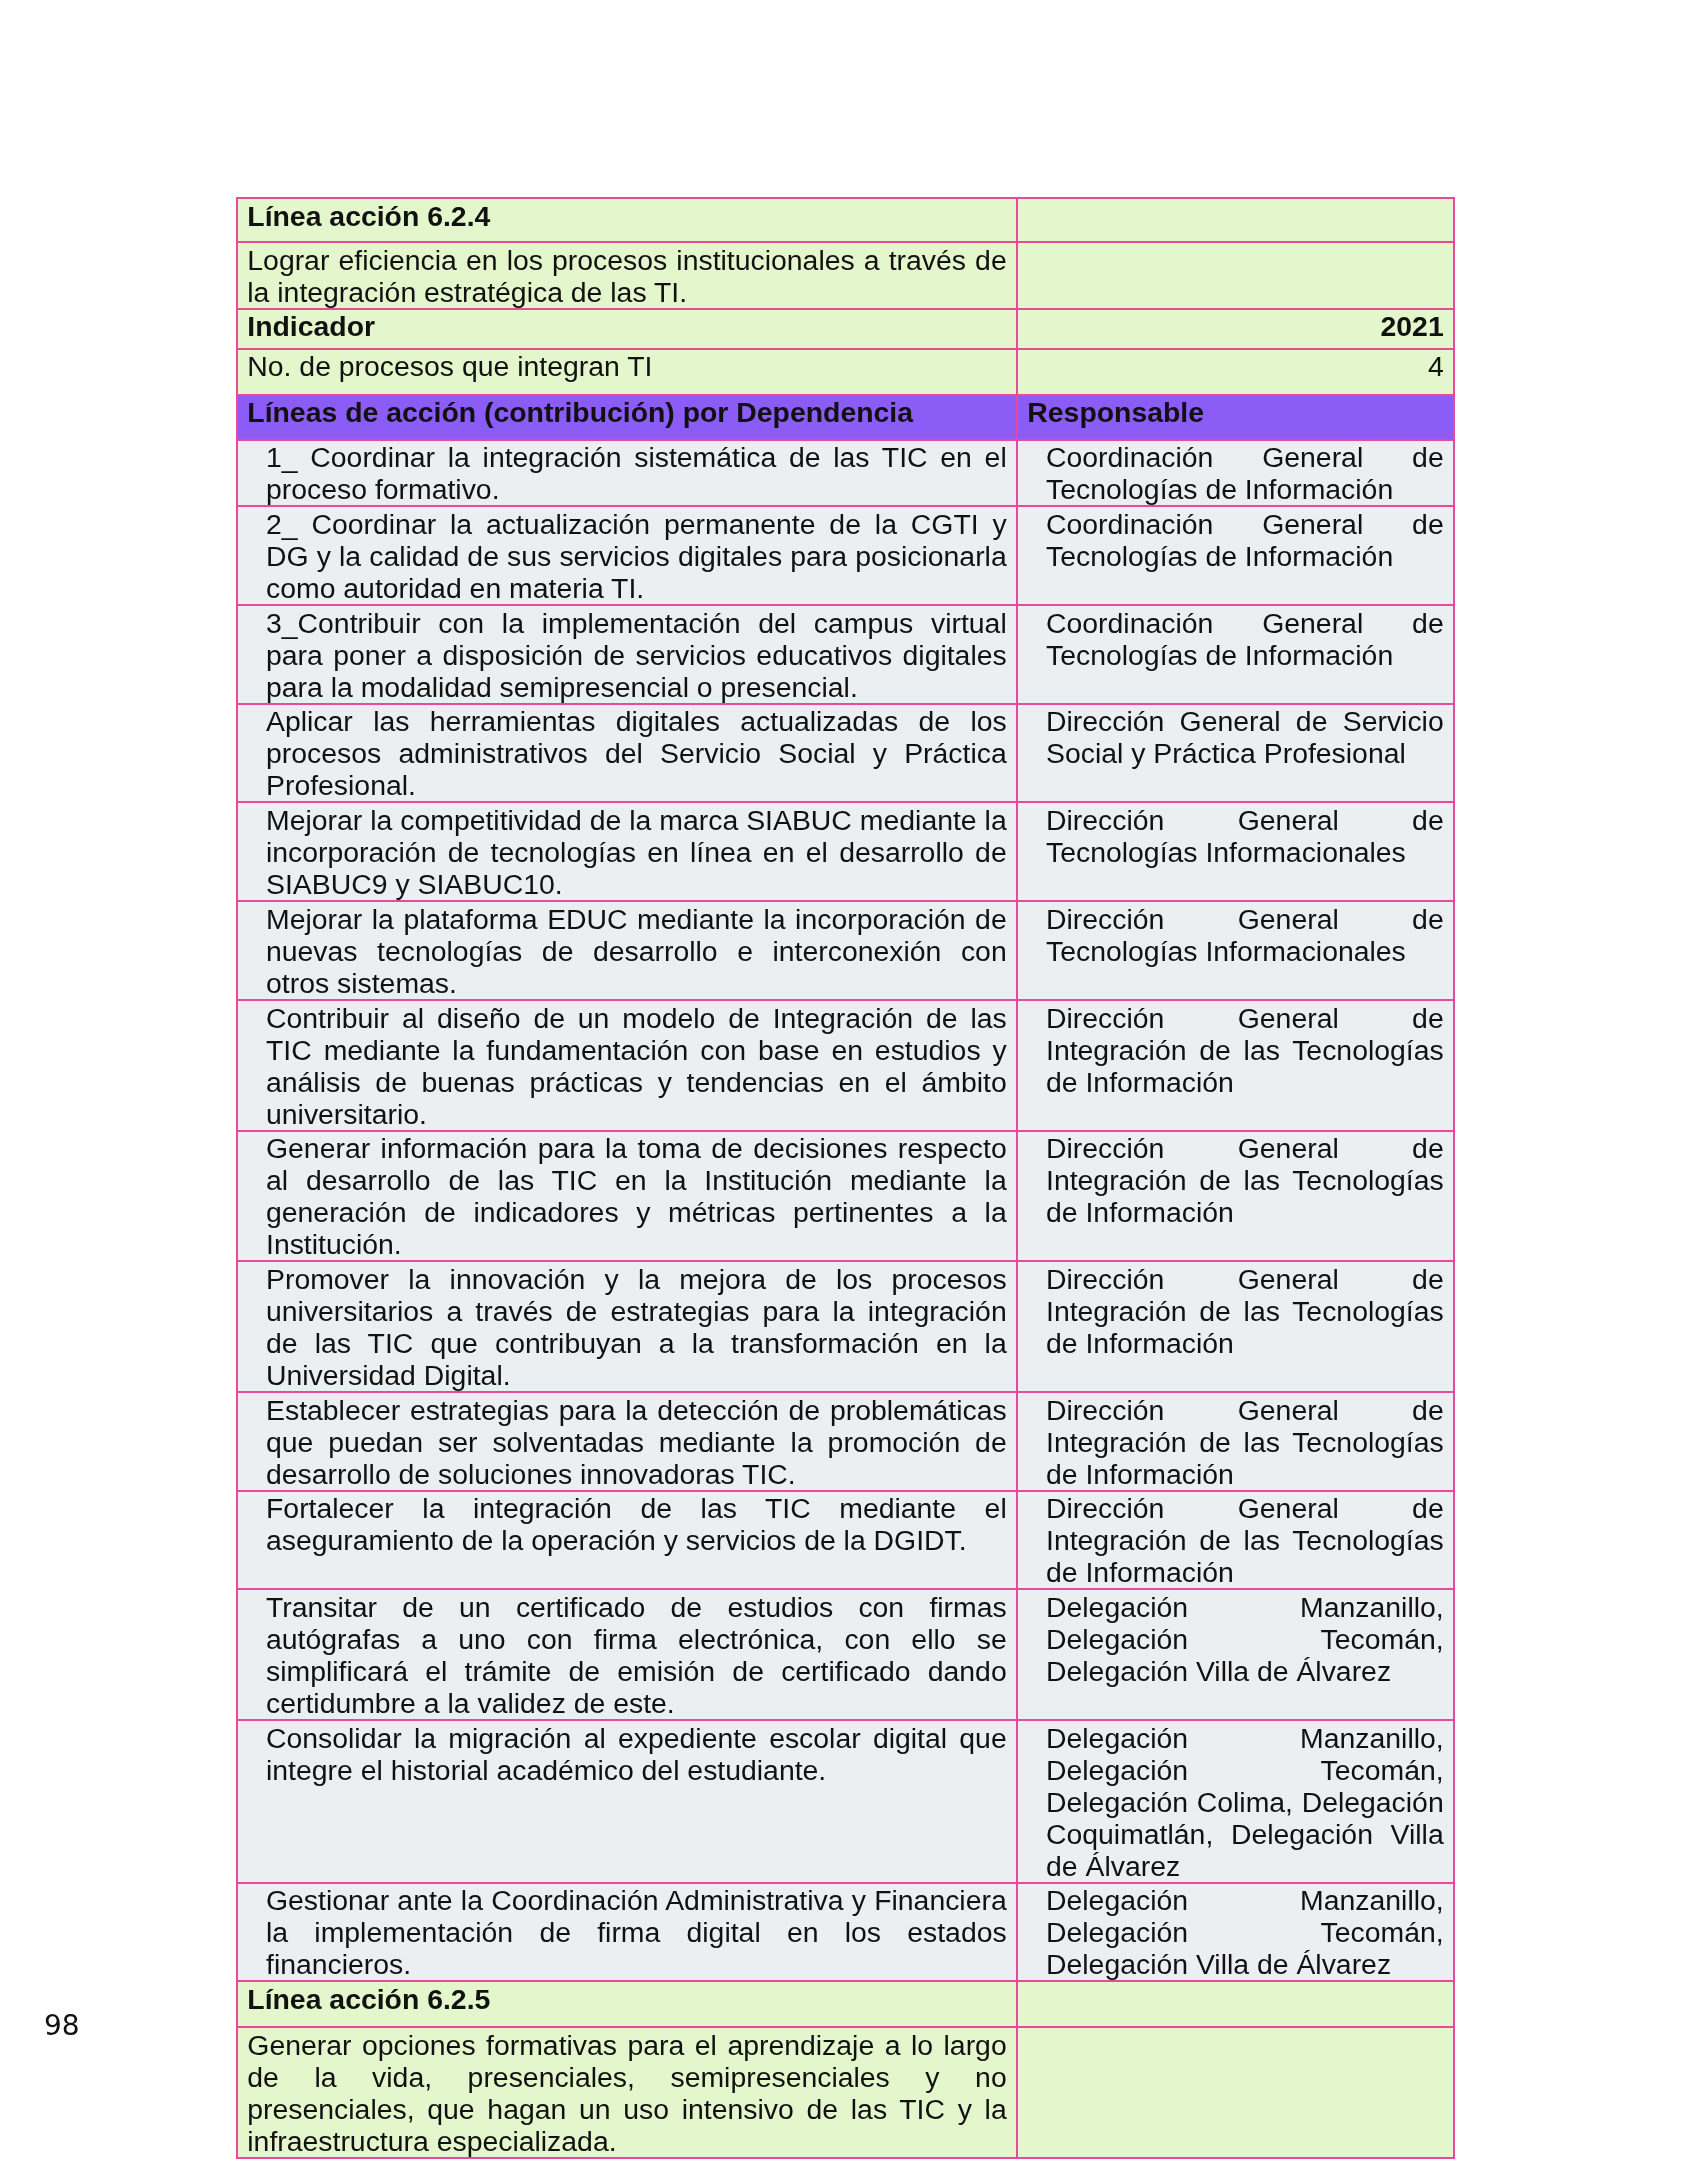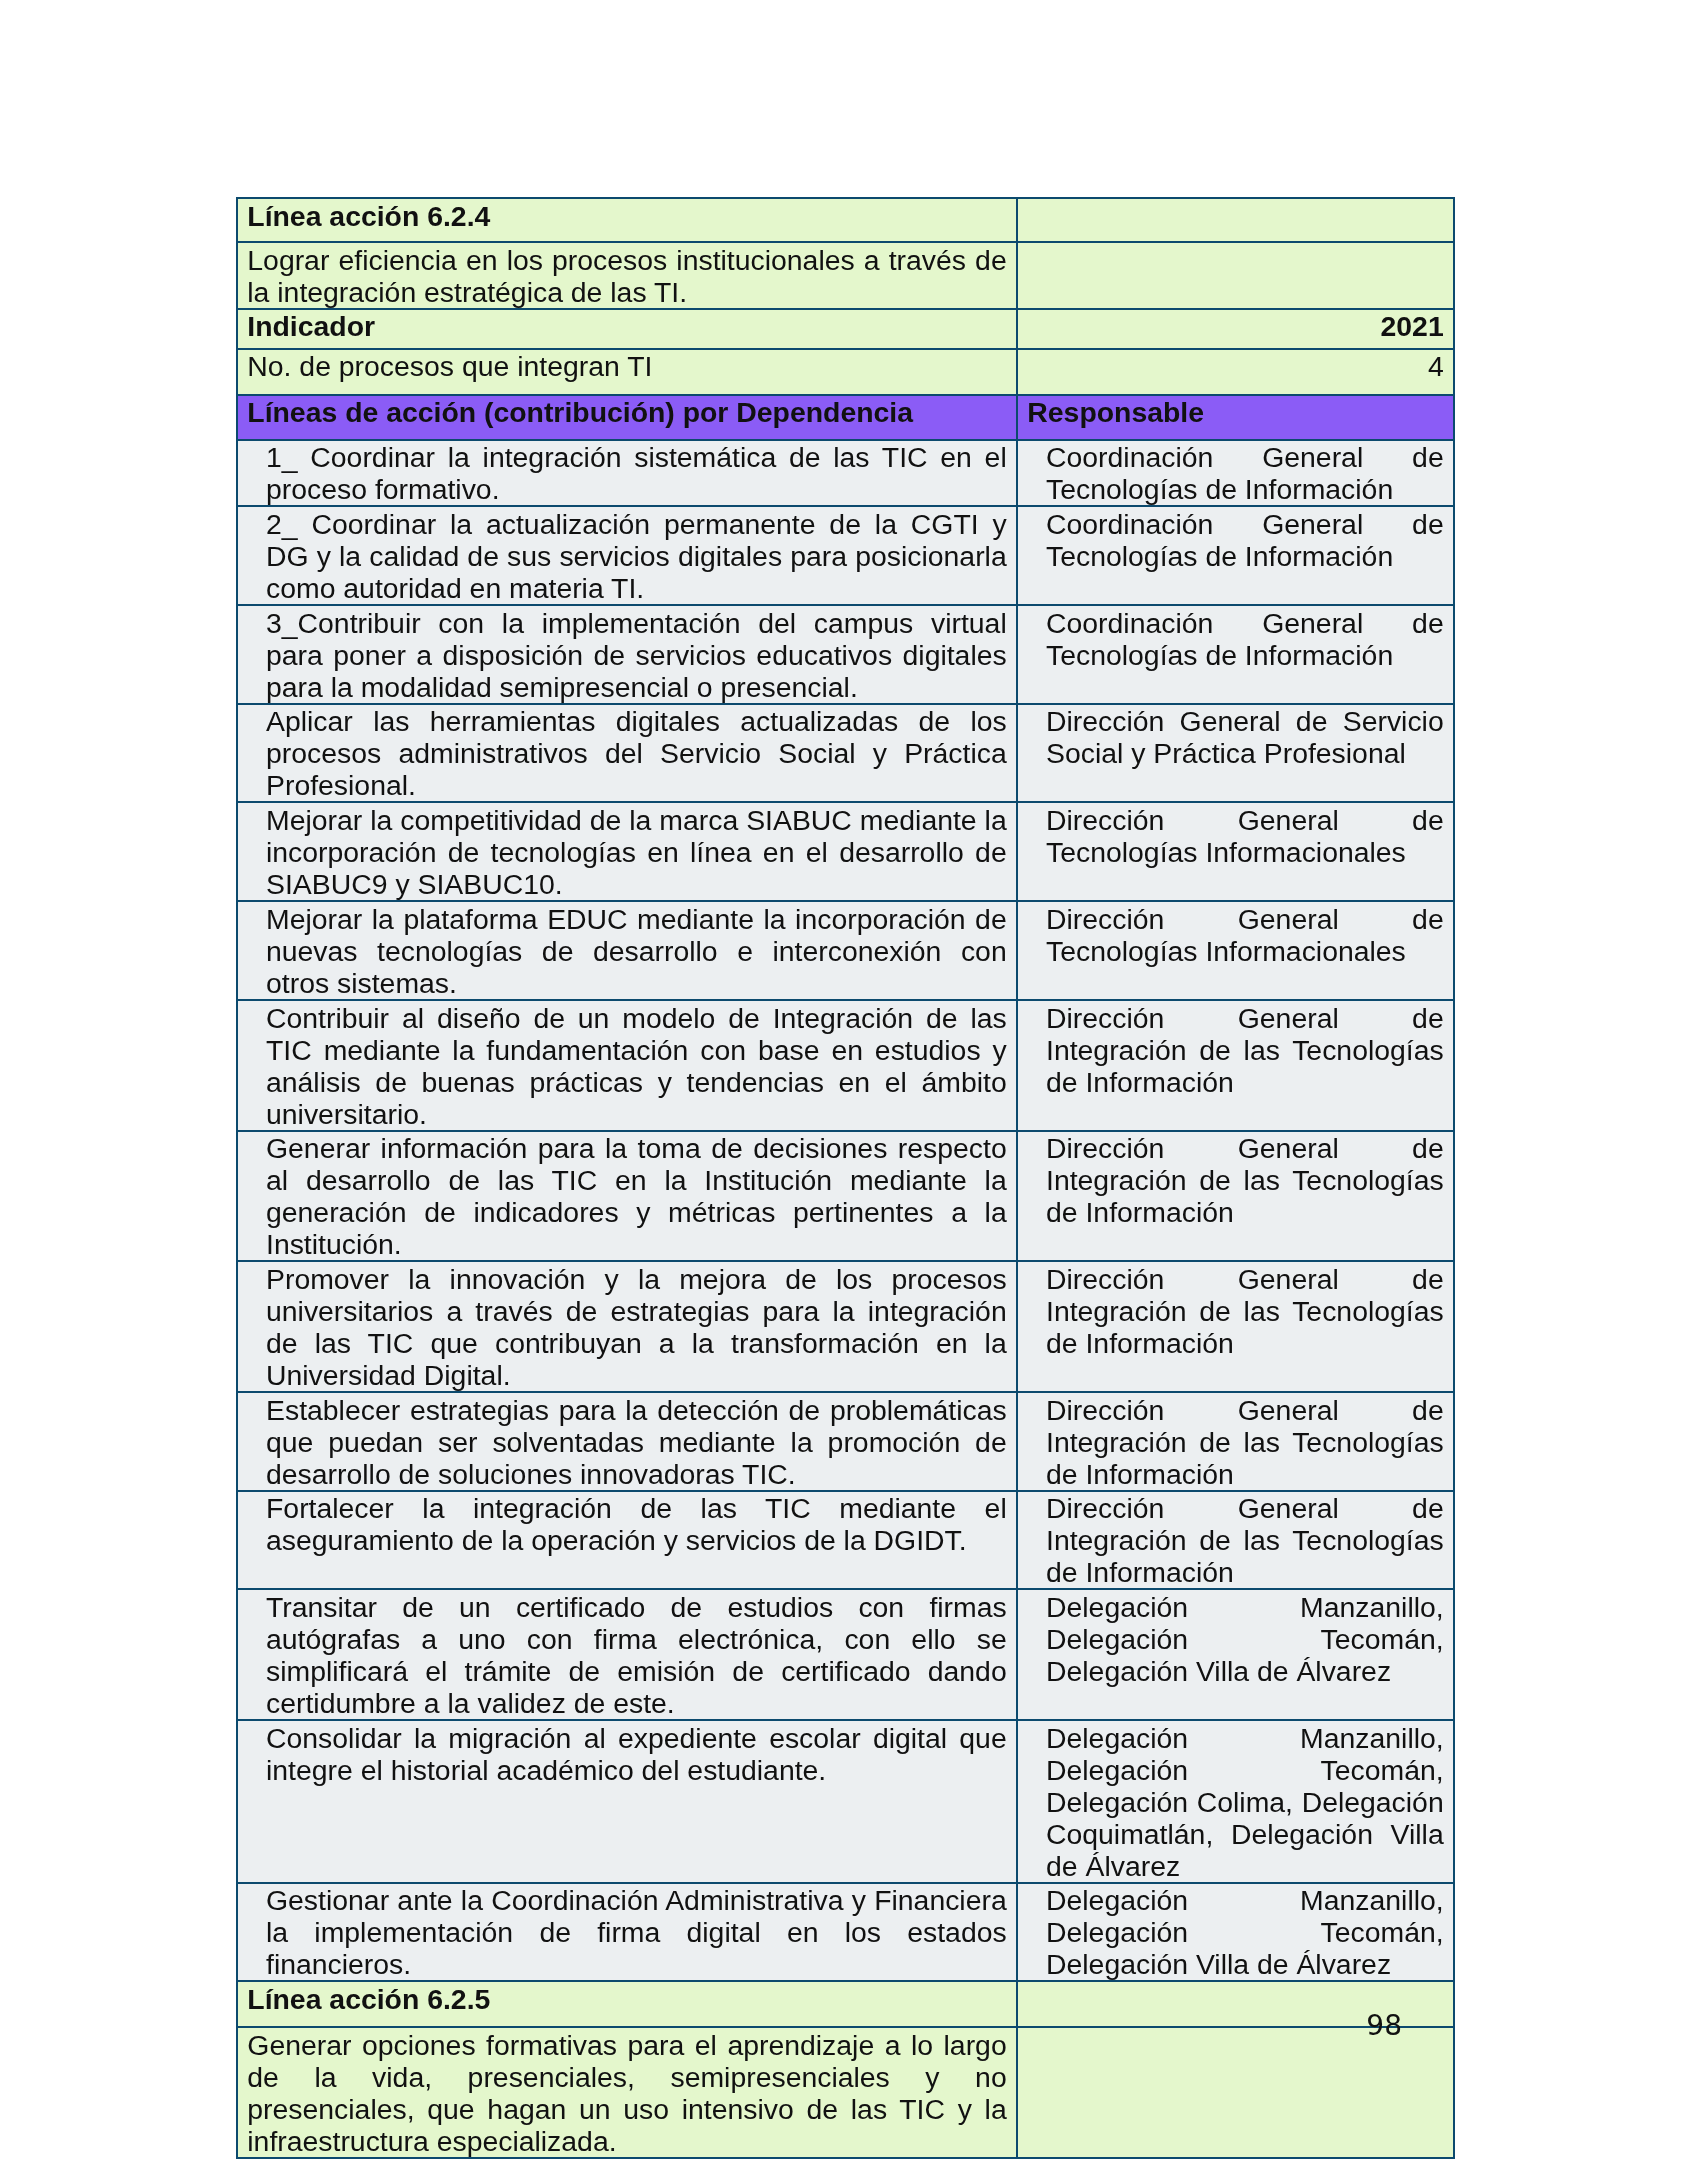--- a/index.html
+++ b/index.html
@@ -9,39 +9,39 @@
     position: absolute; left: 236px; top: 197px;
     width: 1217px;
     border-collapse: collapse;
     table-layout: fixed;
     font-family: "Liberation Sans", sans-serif;
     font-size: 28.4px;
     line-height: 32px;
     color: #111111;
   }
   table.plan td {
-    border: 2px solid #0c4a6e;
+    border: 2px solid #ec4899;
     vertical-align: top;
     padding: 0.7px 9.3px 0 9.3px;
     text-align: justify;
     text-align-last: left;
     overflow: hidden;
   }
   col.c1 { width: 780px; }
   col.c2 { width: 437px; }
   tr.green td { background: #e4f7cc; }
   tr.head td { background: #8b5cf6; font-weight: bold; }
   tr.body td { background: #eceff1; padding-left: 28px; }
   .bold { font-weight: bold; }
   .right { text-align: left; text-align-last: right !important; }
   .pagenum {
     position: absolute; left: 0; width: 1402px; top: 2009px;
-    text-align: right;
+    text-align: left;
     font-family: "DejaVu Sans", sans-serif;
-    font-size: 28px; color: #111111;
+    font-size: 28px; color: #111111; padding-left: 44px;
   }
 </style>
 </head>
 <body>
 
 <div class="page">
   <table class="plan">
     <colgroup>
         <col class="c1">
         <col class="c2">

